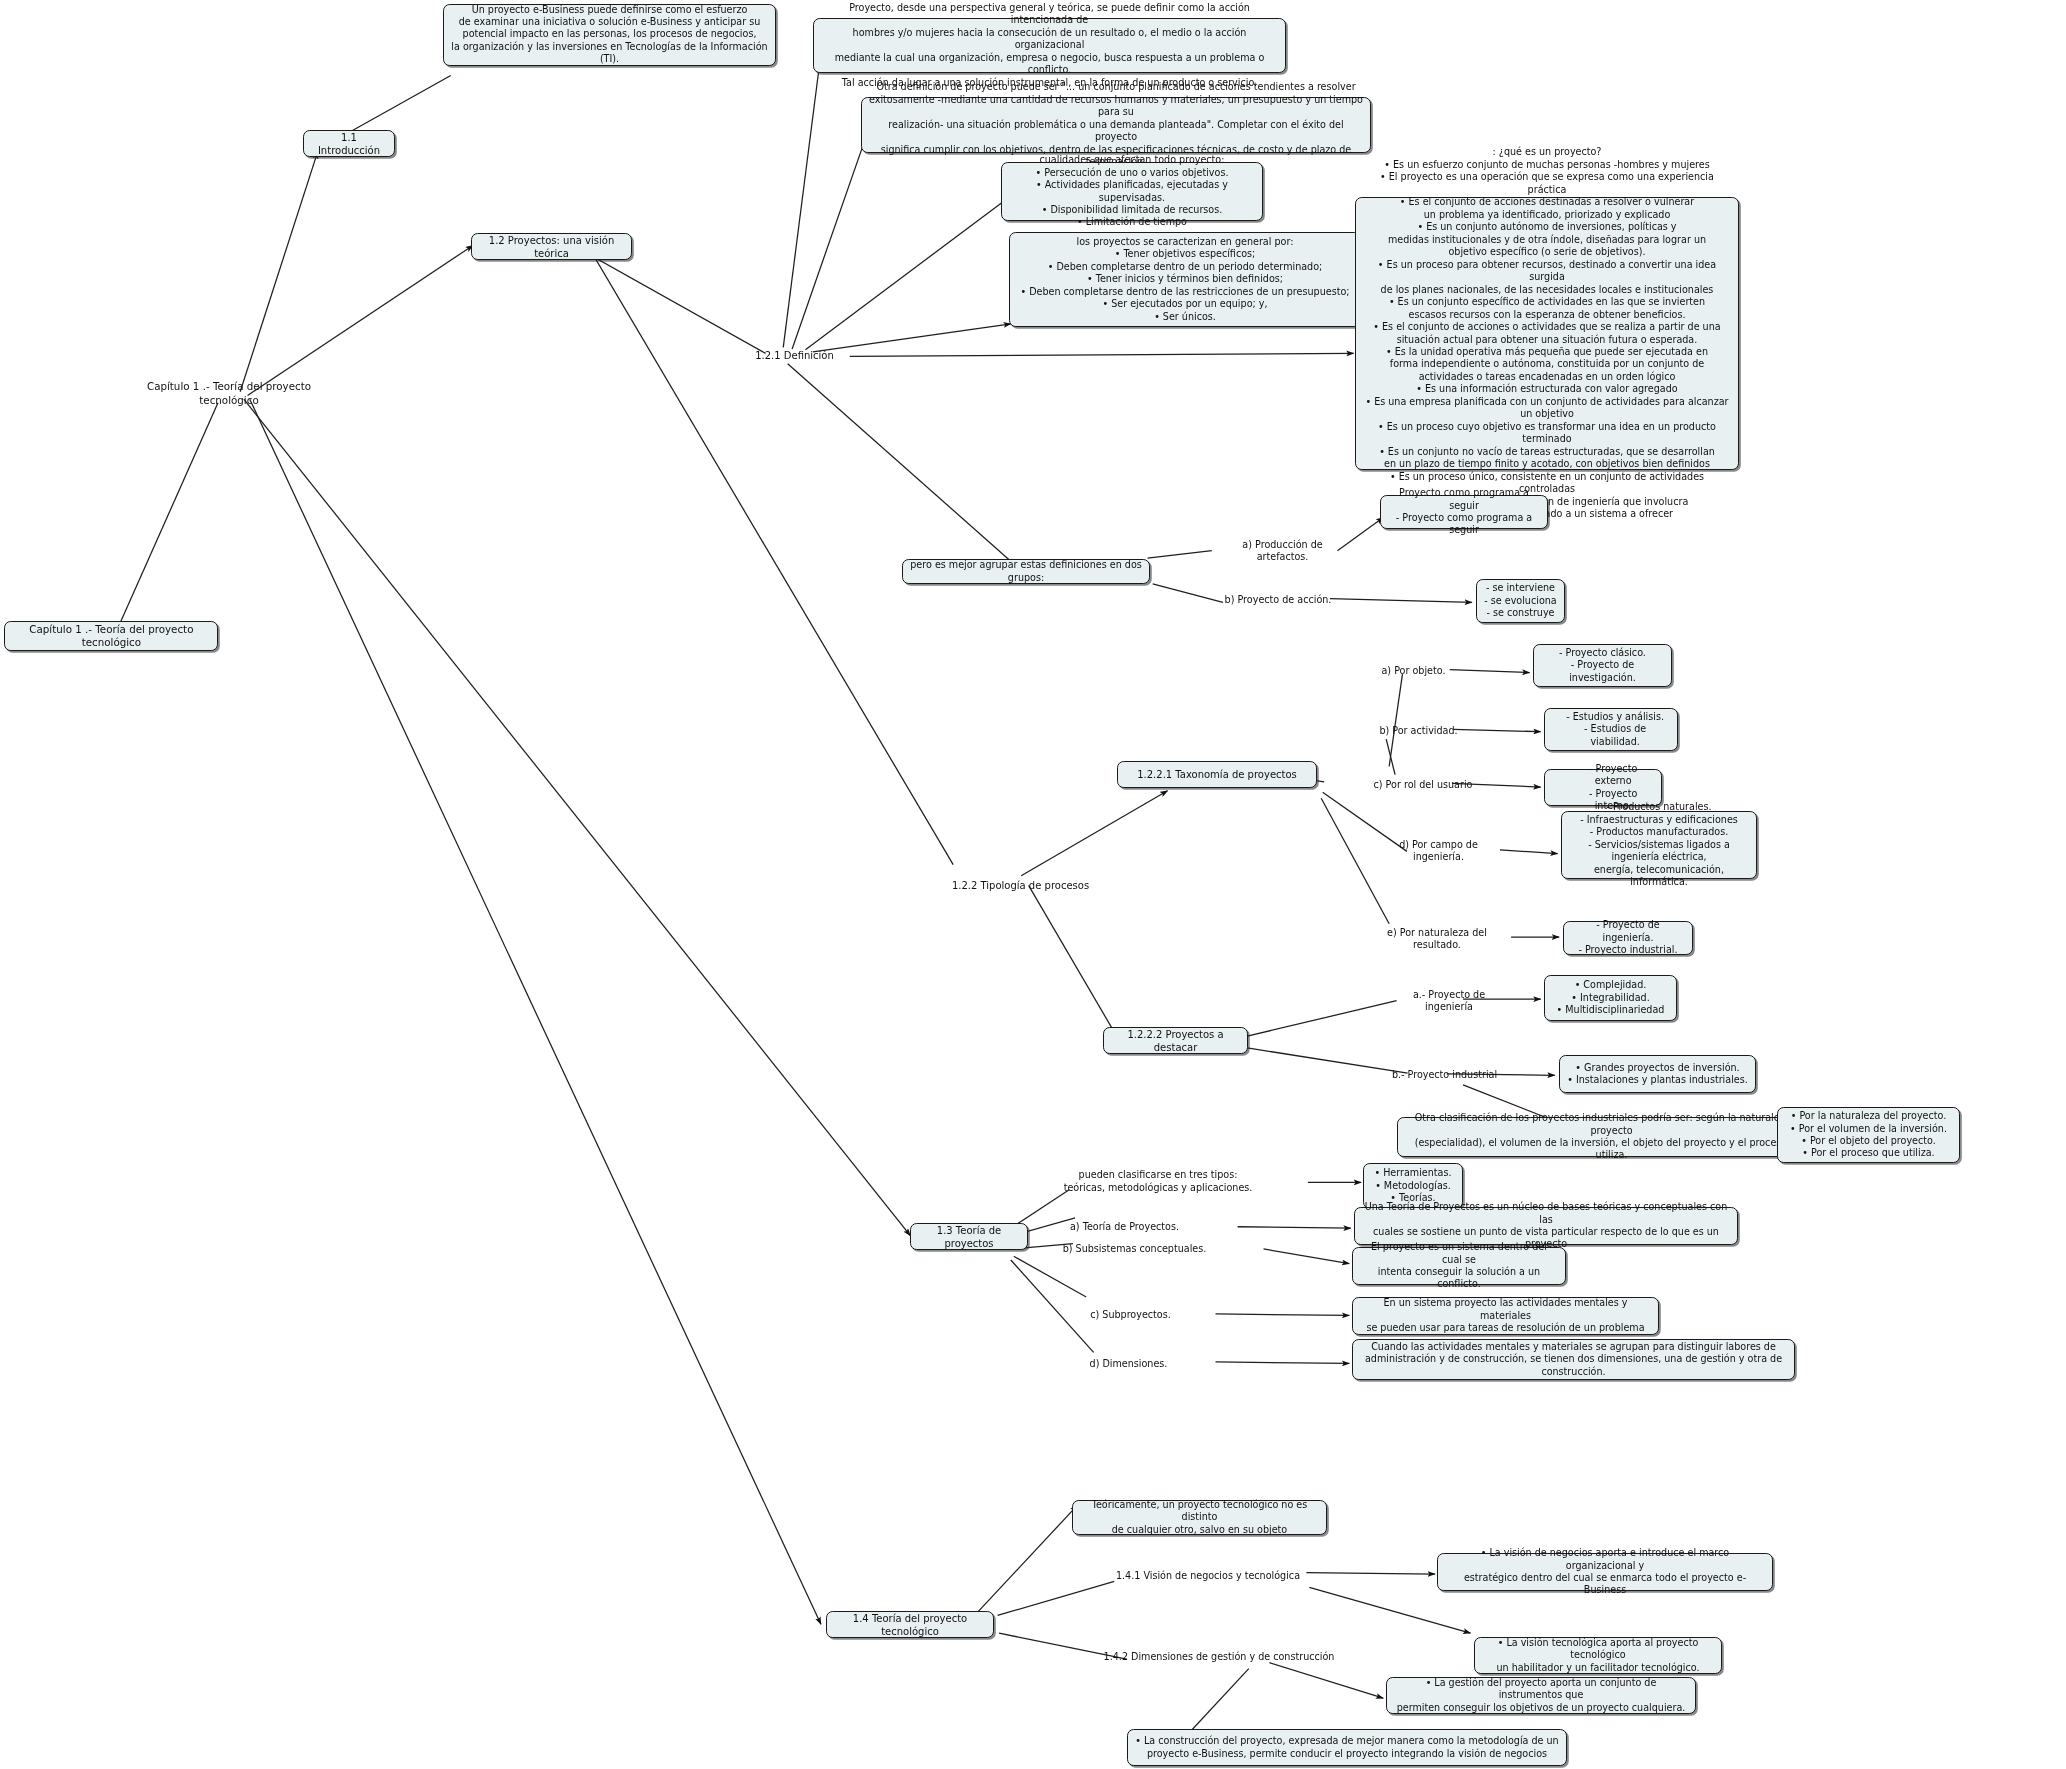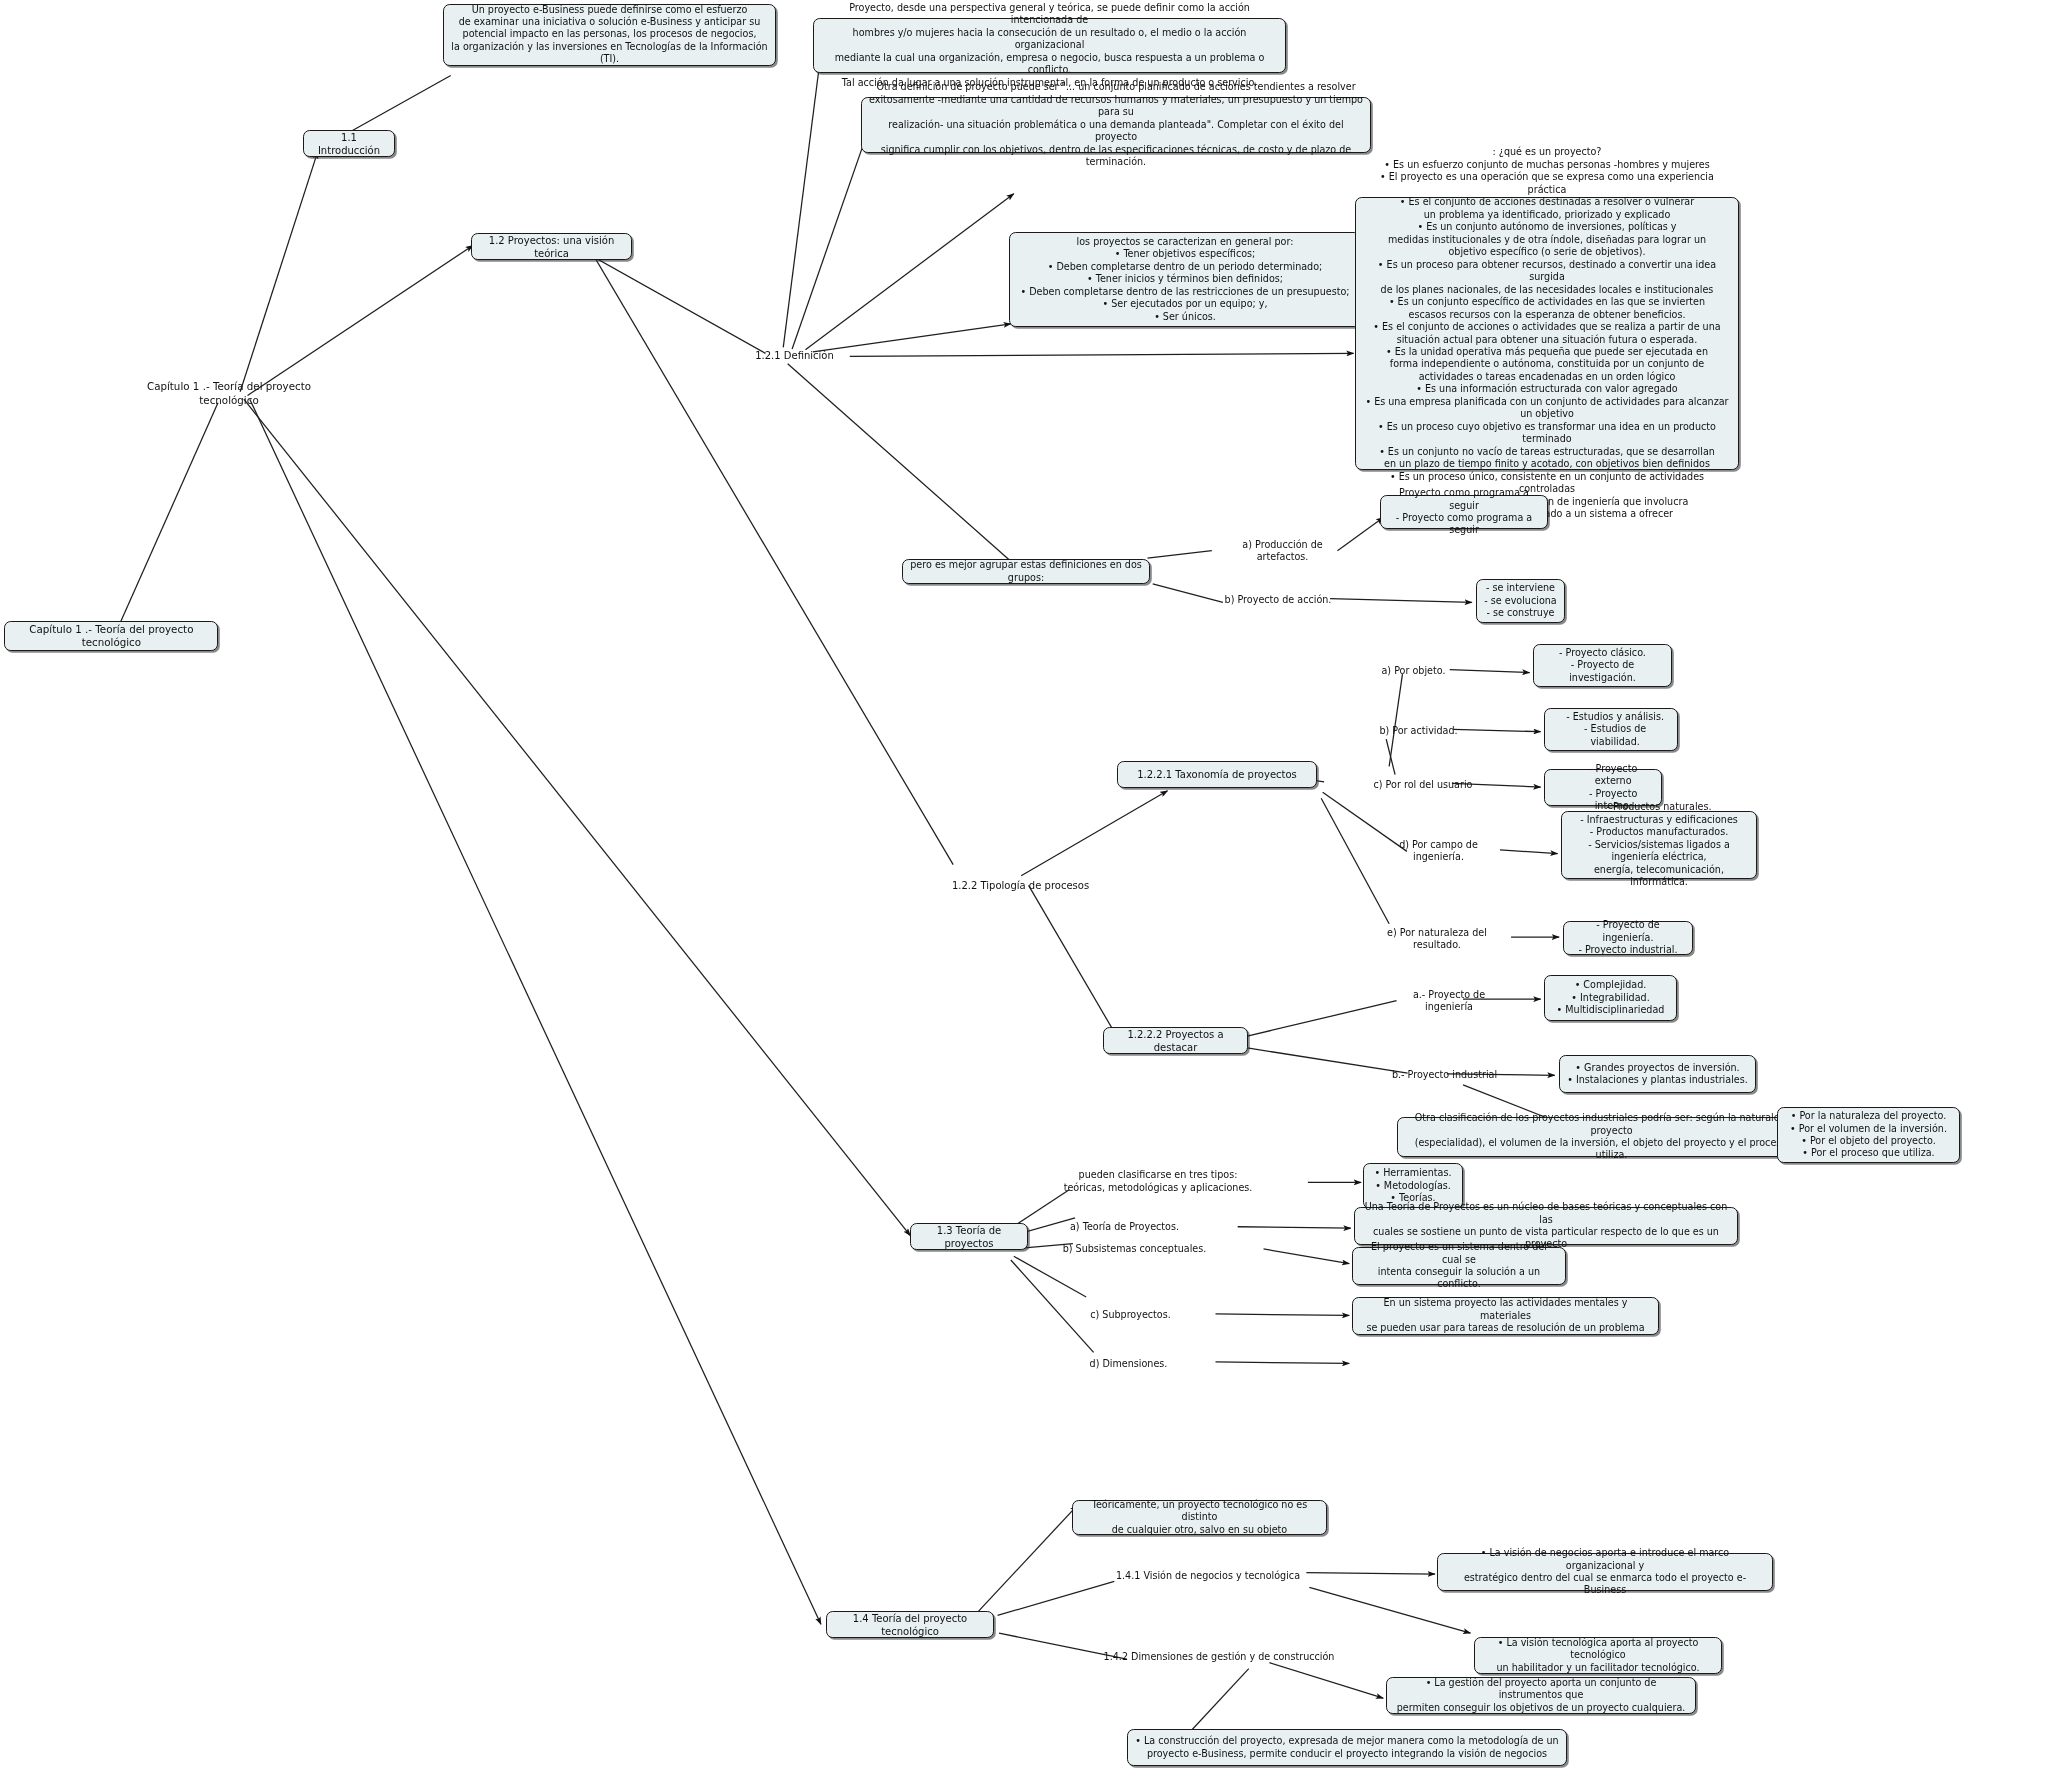--- a/index.html
+++ b/index.html
@@ -146,20 +146,25 @@
   <div class="node ls" style="left:813px;top:18px;width:473px;height:55px;">Proyecto, desde una perspectiva general y teórica, se puede definir como la acción intencionada de
 hombres y/o mujeres hacia la consecución de un resultado o, el medio o la acción organizacional
 mediante la cual una organización, empresa o negocio, busca respuesta a un problema o conflicto.
 Tal acción da lugar a una solución instrumental, en la forma de un producto o servicio.</div>
 
   <div class="node ls" style="left:861px;top:97px;width:510px;height:56px;">Otra definición de proyecto puede ser "... un conjunto planificado de acciones tendientes a resolver
 exitosamente -mediante una cantidad de recursos humanos y materiales, un presupuesto y un tiempo para su
 realización- una situación problemática o una demanda planteada". Completar con el éxito del proyecto
 significa cumplir con los objetivos, dentro de las especificaciones técnicas, de costo y de plazo de terminación.</div>
 
+  <div class="node ls" style="left:1001px;top:162px;width:262px;height:59px;">cualidades que afectan todo proyecto:
+•      Persecución de uno o varios objetivos.
+•    Actividades planificadas, ejecutadas y supervisadas.
+•      Disponibilidad limitada de recursos.
+•      Limitación de tiempo</div>
 
   <div class="node ls" style="left:1009px;top:232px;width:352px;height:95px;">los proyectos se caracterizan en general por:
 •      Tener objetivos específicos;
 •    Deben completarse dentro de un periodo determinado;
 •      Tener inicios y términos bien definidos;
 •    Deben completarse dentro de las restricciones de un presupuesto;
 •      Ser ejecutados por un equipo; y,
 •      Ser únicos.</div>
 
   <div class="node ls" style="left:1355px;top:197px;width:384px;height:273px;">: ¿qué es un proyecto?
@@ -261,20 +266,22 @@
 
   <div class="plain ls" style="left:1053px;top:1240px;width:163px;height:18px;">b) Subsistemas conceptuales.</div>
   <div class="node ls" style="left:1352px;top:1247px;width:214px;height:38px;">El proyecto es un sistema dentro del cual se
 intenta conseguir la solución a un conflicto.</div>
 
   <div class="plain ls" style="left:1075px;top:1306px;width:111px;height:18px;">c) Subproyectos.</div>
   <div class="node ls" style="left:1352px;top:1297px;width:307px;height:38px;">En un sistema proyecto las actividades mentales y materiales
 se pueden usar para tareas de resolución de un problema</div>
 
   <div class="plain ls" style="left:1075px;top:1355px;width:107px;height:18px;">d) Dimensiones.</div>
+  <div class="node ls" style="left:1352px;top:1339px;width:443px;height:41px;">Cuando las actividades mentales y materiales se agrupan para distinguir labores de
+administración y de construcción, se tienen dos dimensiones, una de gestión y otra de construcción.</div>
 
   <div class="node lm" style="left:826px;top:1611px;width:168px;height:27px;">1.4 Teoría del proyecto tecnológico</div>
 
   <div class="node ls" style="left:1072px;top:1500px;width:255px;height:35px;">Teóricamente, un proyecto tecnológico no es distinto
 de cualquier otro, salvo en su objeto</div>
 
   <div class="plain ls" style="left:1108px;top:1567px;width:200px;height:18px;">1.4.1 Visión de negocios y tecnológica</div>
 
   <div class="node ls" style="left:1437px;top:1553px;width:336px;height:38px;">•    La visión de negocios aporta e introduce el marco organizacional y
 estratégico dentro del cual se enmarca todo el proyecto e-Business</div>

